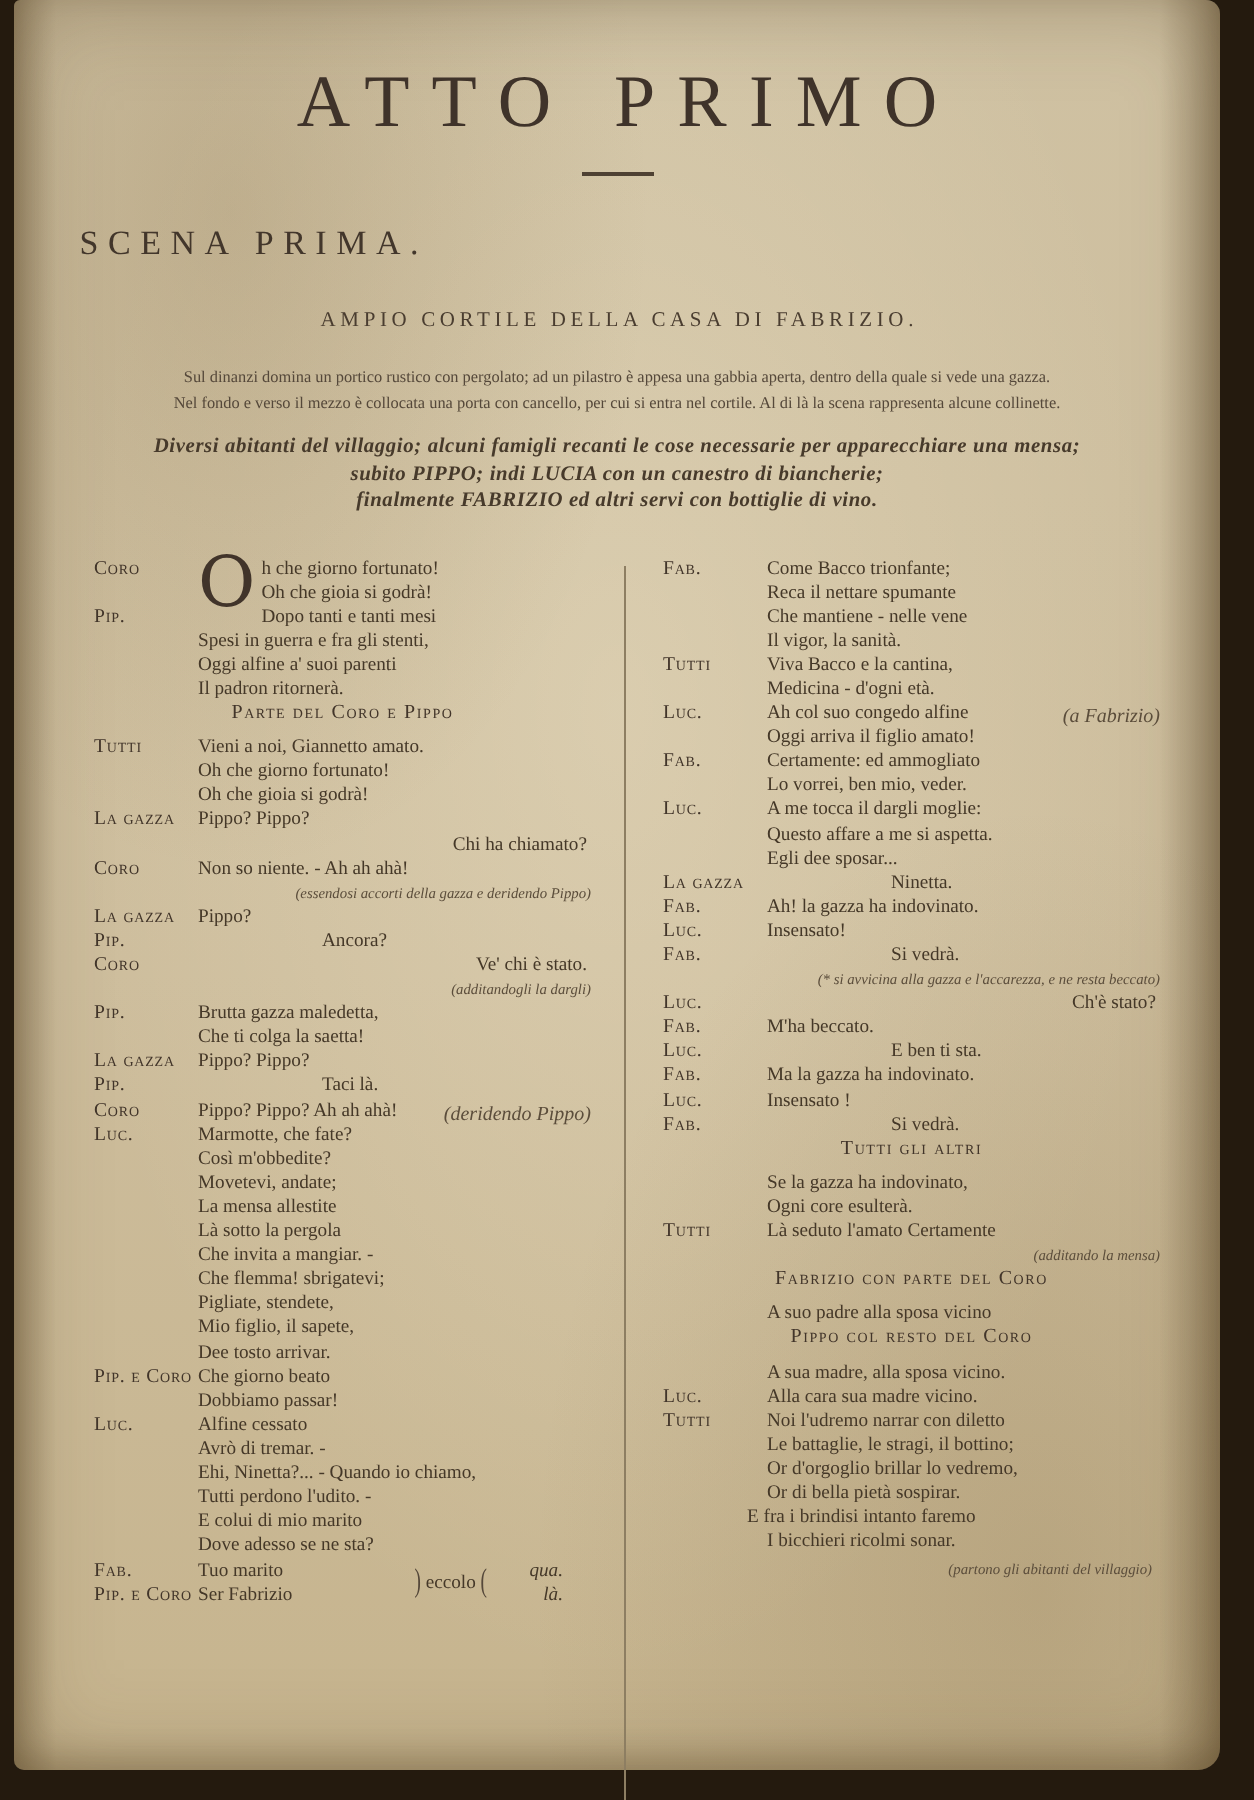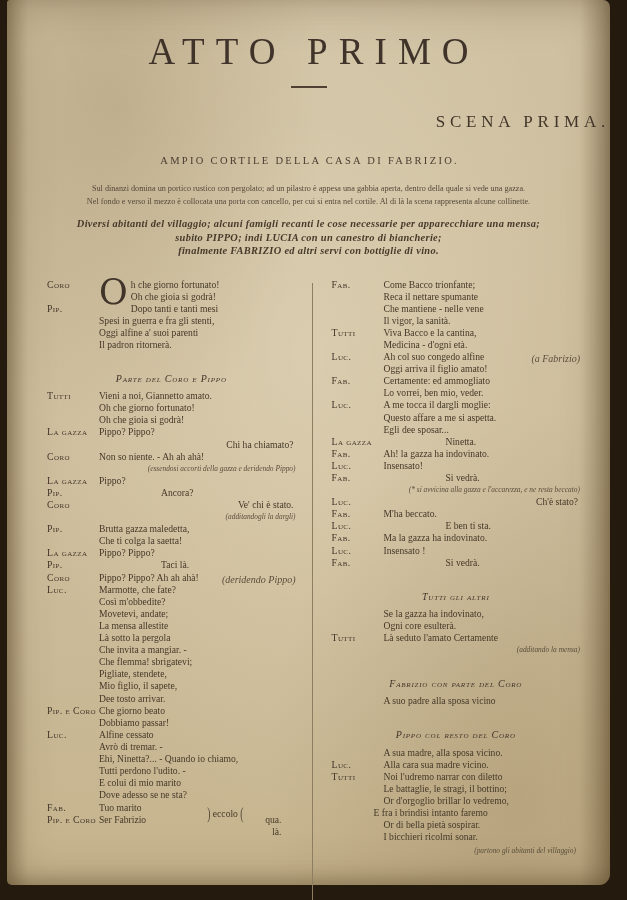--- a/index.html
+++ b/index.html
@@ -19,22 +19,22 @@
       linear-gradient(180deg, #cfc1a2 0%, #cdbd9c 55%, #c6b48e 100%);
     box-shadow: inset 0 0 46px rgba(75,55,25,0.35), inset 0 -6px 14px rgba(75,55,25,0.25);
     color:#44372a;
   }
   h1.act-title{
     margin:30px 0 0; text-align:center; font-weight:normal;
     font-size:37px; letter-spacing:0.30em; text-indent:0.30em; color:#3f332a;
   }
   .rule{width:36px;height:2px;background:#4e4133;margin:13px auto 0;}
   h2.scene-heading{
-    margin:24px 0 0; text-align:right; font-weight:normal;
-    font-size:17px; letter-spacing:0.28em; text-indent:0.28em; color:#42362b;
+    margin:24px 0 0; text-align:left; font-weight:normal;
+    font-size:17px; letter-spacing:0.28em; text-indent:0.28em; color:#42362b;padding-left:28px;
   }
   h3.scene-subheading{
     margin:23px 0 0; text-align:center; font-weight:normal;
     font-size:10.5px; letter-spacing:0.22em; text-indent:0.22em; color:#4a3d30;
   }
   .stagedir{margin-top:17px; text-align:center; font-size:8.2px; line-height:12.5px; color:#55483a;}
   .stagedir div{white-space:nowrap;}
   .castnote{
     margin-top:9px; text-align:center; font-style:italic; font-weight:bold;
     font-size:10.4px; line-height:13.5px; color:#473a2b; letter-spacing:0.03em;
@@ -51,31 +51,31 @@
   }
   .verse{margin-left:52px;}
   .vline{white-space:nowrap;}
   .vline.right{text-align:right; padding-right:2px;}
   .vline.mid{padding-left:62px;}
   .vline.outdent{margin-left:-10px;}
   .note-line{font-size:7.4px; line-height:12.1px; text-align:right; font-style:italic; color:#5b4d3b; white-space:nowrap;}
   .inline-note{float:right; font-size:10px; font-style:italic; color:#5b4d3b; padding-top:2px;}
   .standalone{margin-top:2px; padding-right:4px;}
   .mid-heading{
-    text-align:center; font-variant:small-caps; font-style:italic;
-    font-size:10px; letter-spacing:0.8px; margin:22px 0 5px; color:#42352a;
+    text-align:center; font-variant:small-caps; 
+    font-size:10px; letter-spacing:0.8px; margin:0 0 5px; color:#42352a;
   }
   .dropcap{
     float:left; font-size:35px; line-height:24px; padding:1px 3px 0 0; color:#41342а;
     color:#41342a; font-family:"DejaVu Serif",serif;
   }
   .brace{position:relative; margin-top:1px;}
   .b-row{position:relative;}
   .b-left{margin-left:52px; display:inline-block;}
-  .b-right{position:absolute; right:14px; top:12px;}
+  .b-right{position:absolute; right:14px; top:0;font-style:italic;}
   .b-mid{position:absolute; right:52px; top:50%; transform:translateY(-50%); white-space:nowrap;}
   .b-par{display:inline-block; transform:scaleY(1.7); font-size:9.6px; color:#55483a;}
 </style>
 </head>
 <body>
 
 <div class="paper">
   <h1 class="act-title">ATTO PRIMO</h1>
   <div class="rule"></div>
   <h2 class="scene-heading">SCENA PRIMA.</h2>
@@ -354,21 +354,21 @@
           <div class="verse">
             <div class="vline "><span>Alla cara sua madre vicino.</span></div>
           </div>
         </div>
         <div class="entry">
           <span class="speaker">Tutti</span>
           <div class="verse">
             <div class="vline "><span>Noi l'udremo narrar con diletto</span></div>
             <div class="vline "><span>Le battaglie, le stragi, il bottino;</span></div>
             <div class="vline "><span>Or d'orgoglio brillar lo vedremo,</span></div>
+            <div class="vline "><span>Or di bella pietà sospirar.</span></div>
             <div class="vline outdent"><span>E fra i brindisi intanto faremo</span></div>
-            <div class="vline "><span>Or di bella pietà sospirar.</span></div>
             <div class="vline "><span>I bicchieri ricolmi sonar.</span></div>
           </div>
         </div>
         <div class="note-line standalone">(partono gli abitanti del villaggio)</div>
       </div>
   </div>
 </div>
 
 </body></html>

